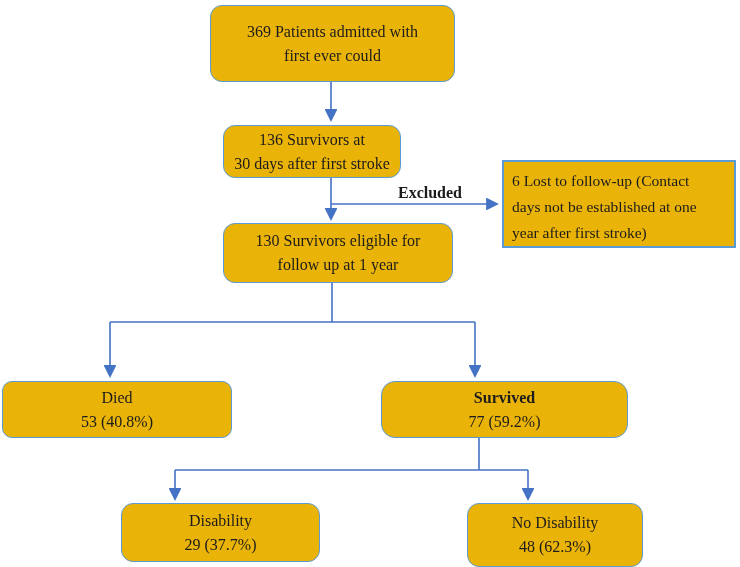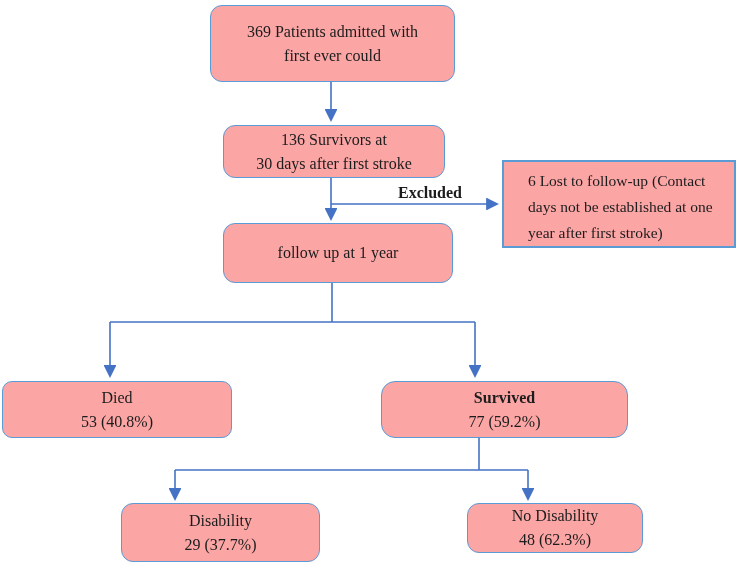--- a/index.html
+++ b/index.html
@@ -32,21 +32,21 @@
     stroke-width: 1.6;
     fill: none;
   }
   svg.connectors marker path {
     fill: var(--connector, #4472c4);
     stroke: none;
   }
   .node {
     position: absolute;
     box-sizing: border-box;
-    background: #fca5a5;
+    background: #eab308;
     border: 1.7px solid var(--box-border, #5b9bd5);
     border-radius: 12px;
     display: flex;
     flex-direction: column;
     justify-content: center;
     align-items: center;
     text-align: center;
     color: var(--text, #1c1c1c);
     font-size: 16px;
     line-height: 24px;
@@ -56,41 +56,41 @@
   }
   .node .bold {
     font-weight: bold;
   }
   .node.square {
     border-radius: 0;
     border-width: 2px;
     justify-content: flex-start;
     align-items: flex-start;
     text-align: left;
-    padding: 6px 24px;
+    padding: 6px 8px;
     font-size: 15.5px;
     line-height: 26px;
   }
   .edge-label {
     position: absolute;
     color: var(--text, #1c1c1c);
     font-size: 16px;
     line-height: 18px;
     white-space: nowrap;
     font-weight: bold;
   }
   
   .n-admitted     { left: 210px; top: 5px;   width: 245px; height: 77px; }
-  .n-survivors30  { left: 223px; top: 125px; width: 222px; height: 53px; }
+  .n-survivors30  { left: 223px; top: 125px; width: 178px; height: 53px; }
   .n-lost         { left: 502px; top: 160px; width: 234px; height: 88px; }
   .n-eligible     { left: 223px; top: 223px; width: 230px; height: 60px; }
   .n-died         { left: 2px;   top: 381px; width: 230px; height: 57px; border-radius: 10px; }
   .n-survived     { left: 381px; top: 381px; width: 247px; height: 57px; border-radius: 14px; }
   .n-disability   { left: 79px;  top: 503px; width: 199px; height: 59px; margin-left: 42px; }
-  .n-nodisability { left: 467px; top: 503px; width: 176px; height: 50px; }
+  .n-nodisability { left: 467px; top: 503px; width: 176px; height: 64px; }
   .lbl-excluded   { left: 392px; top: 184px; width: 76px; text-align: center; }
 </style>
 </head>
 <body>
 
 <div class="canvas">
 
   <svg class="connectors" viewBox="0 0 740 567" aria-hidden="true">
     <defs>
       <marker id="arrowhead" viewBox="0 0 10 10" refX="8.5" refY="5" markerWidth="8" markerHeight="8" orient="auto">
@@ -122,20 +122,21 @@
 
   <div class="edge-label lbl-excluded">Excluded</div>
 
   <div class="node square n-lost">
     <div class="ln">6 Lost to follow-up (Contact</div>
     <div class="ln">days not be established at one</div>
     <div class="ln">year after first stroke)</div>
   </div>
 
   <div class="node n-eligible">
+    <div class="ln">130 Survivors eligible for</div>
     <div class="ln">follow up at 1 year</div>
   </div>
 
   <div class="node n-died">
     <div class="ln">Died</div>
     <div class="ln">53 (40.8%)</div>
   </div>
 
   <div class="node n-survived">
     <div class="ln bold">Survived</div>

